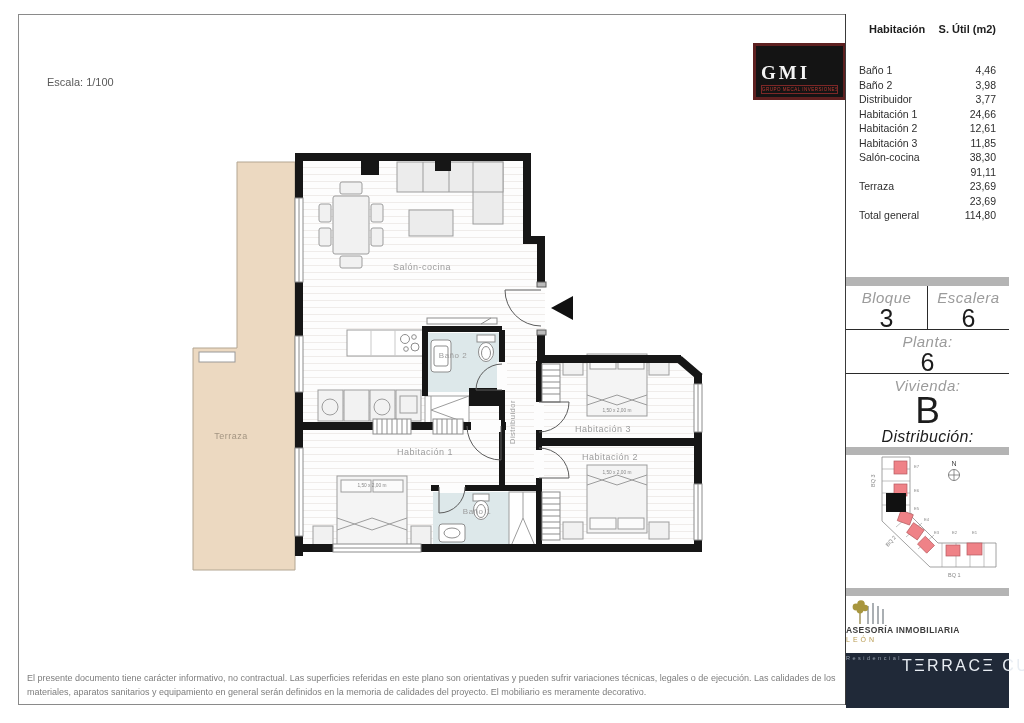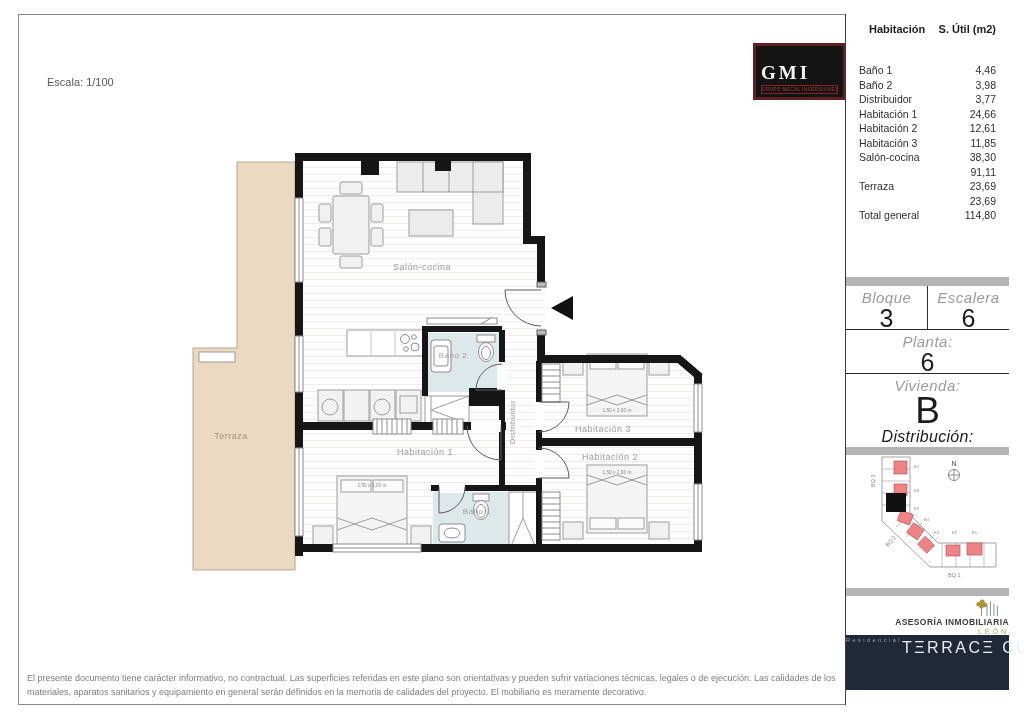--- a/index.html
+++ b/index.html
@@ -35,21 +35,21 @@
   .ui-cell{flex:1;text-align:center;box-sizing:border-box;padding-top:3px;}
   .ui-cell.split{border-right:1px solid #2a2a2a;}
   .ui-label{font-size:15px;font-style:italic;color:#9b9b9b;letter-spacing:.5px;}
   .ui-value{font-size:25px;color:#1c1c1c;line-height:24px;}
   .row-be{height:44px;}
   .row-planta{height:44px;}
   .row-viv{height:73px;}
   .viv-value{font-size:37px;line-height:33px;}
   .distribucion{font-size:16px;font-style:italic;color:#1c1c1c;margin-top:1px;letter-spacing:.3px;}
   .map-box{height:133px;position:relative;background:#fff;}
-  .agency{height:39px;display:flex;flex-direction:column;align-items:flex-end;
+  .agency{height:57px;display:flex;flex-direction:column;align-items:flex-start;
        justify-content:flex-start;padding-top:2px;box-sizing:border-box;background:#fff;}
   .agency-line1{font-size:8.5px;font-weight:bold;color:#3c3c3c;letter-spacing:.4px;margin-top:1px;}
   .agency-line2{font-size:7px;color:var(--gold,#b89b51);letter-spacing:3px;margin-top:1px;}
   .brand{height:55px;background:var(--navy,#202938);display:flex;flex-direction:row;
        align-items:flex-start;justify-content:flex-start;padding-top:3px;box-sizing:border-box;}
   .brand-res{font-size:5.5px;color:#99a3b0;letter-spacing:2.5px;margin-top:-1px;}
   .brand-name{font-size:16px;color:#e8edf3;letter-spacing:2.5px;margin-top:1px;white-space:nowrap;}
 
   .disclaimer{position:absolute;left:27px;top:672px;width:812px;font-size:9px;
        color:#7d7d7d;line-height:13.5px;white-space:nowrap;overflow:hidden;}

